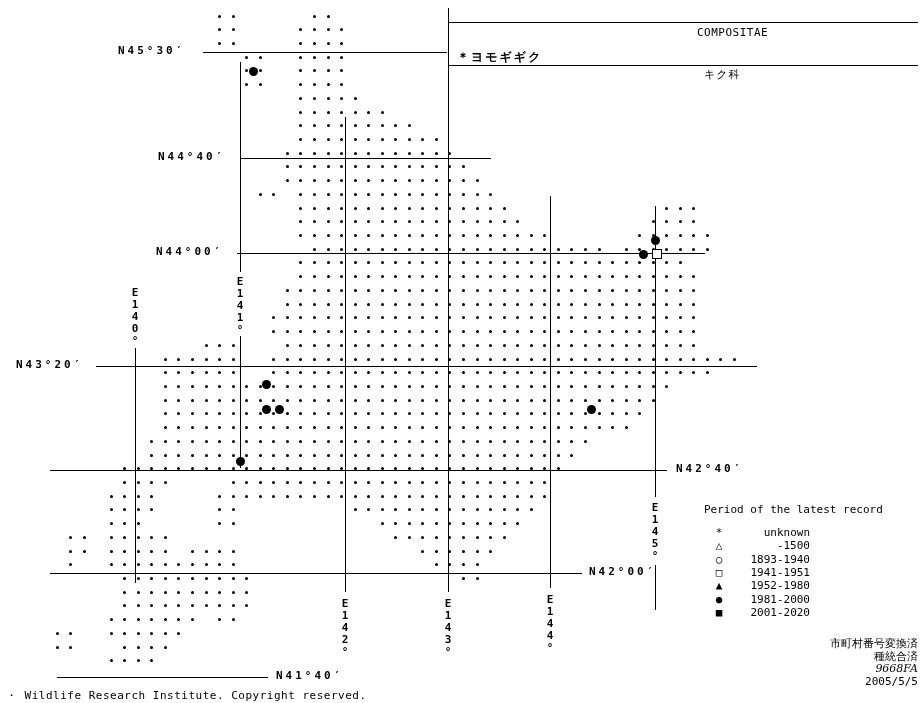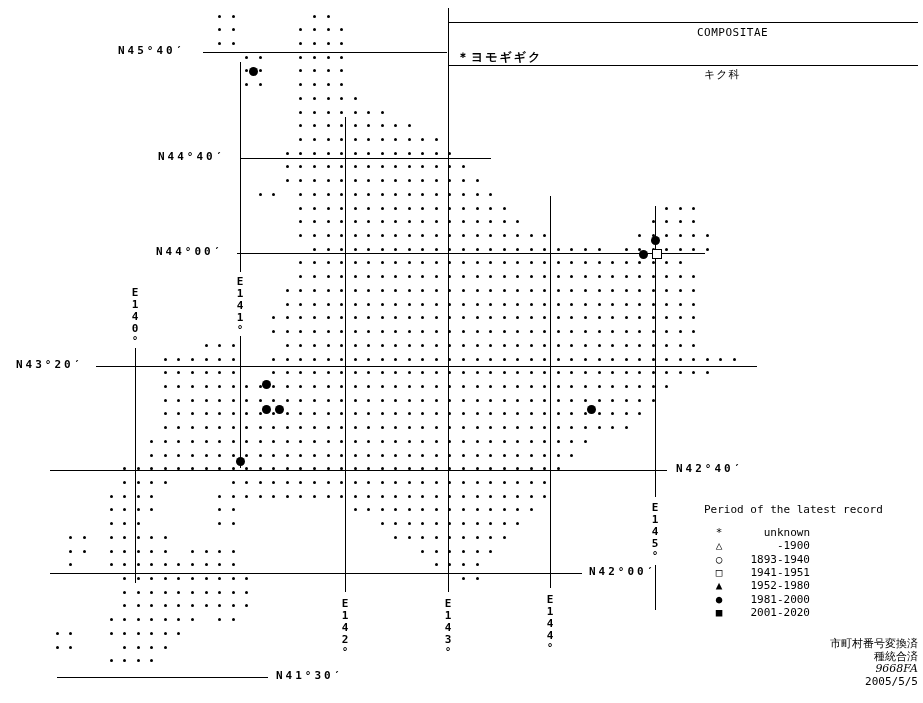--- a/index.html
+++ b/index.html
@@ -43,33 +43,33 @@
 <div id="stage">
 
   <div class="rule rule-1"></div>
   <div class="family-latin">COMPOSITAE</div>
   <div class="jp-name">＊ヨモギギク</div>
   <div class="rule rule-2"></div>
   <div class="family-jp">キク科</div>
 
   <div id="map-layer">
       <div class="hline" style="top: 52px; left: 203px; width: 244px;"></div>
-      <div class="lat-label" style="left: 118px; top: 45px;">N45°40′</div>
+      <div class="lat-label" style="left: 118px; top: 45px;">N45°30′</div>
       <div class="hline" style="top: 158px; left: 240px; width: 251px;"></div>
       <div class="lat-label" style="left: 158px; top: 151px;">N44°40′</div>
       <div class="hline" style="top: 253px; left: 237px; width: 468px;"></div>
       <div class="lat-label" style="left: 156px; top: 246px;">N44°00′</div>
       <div class="hline" style="top: 366px; left: 96px; width: 661px;"></div>
       <div class="lat-label" style="left: 16px; top: 359px;">N43°20′</div>
       <div class="hline" style="top: 470px; left: 50px; width: 617px;"></div>
       <div class="lat-label" style="left: 676px; top: 463px;">N42°40′</div>
       <div class="hline" style="top: 573px; left: 50px; width: 532px;"></div>
       <div class="lat-label" style="left: 589px; top: 566px;">N42°00′</div>
       <div class="hline" style="top: 677px; left: 57px; width: 211px;"></div>
-      <div class="lat-label" style="left: 276px; top: 670px;">N41°30′</div>
+      <div class="lat-label" style="left: 276px; top: 670px;">N41°40′</div>
       <div class="vline" style="left: 135px; top: 348px; height: 235px;"></div>
       <div class="lon-label" style="left: 128px; top: 287px;">
         <span>E</span>
         <span>1</span>
         <span>4</span>
         <span>0</span>
         <span>°</span>
       </div>
       <div class="vline" style="left: 240px; top: 62px; height: 210px;"></div>
       <div class="vline" style="left: 240px; top: 336px; height: 132px;"></div>
@@ -1088,21 +1088,21 @@
 
   <div id="legend">
     <div class="legend-title">Period of the latest record</div>
     <div id="legend-items">
         <div class="legend-row">
           <span class="legend-sym">*</span>
           <span class="legend-label">unknown</span>
         </div>
         <div class="legend-row">
           <span class="legend-sym">△</span>
-          <span class="legend-label">-1900</span>
+          <span class="legend-label">-1500</span>
         </div>
         <div class="legend-row">
           <span class="legend-sym">○</span>
           <span class="legend-label">1893-1940</span>
         </div>
         <div class="legend-row">
           <span class="legend-sym">□</span>
           <span class="legend-label">1941-1951</span>
         </div>
         <div class="legend-row">
@@ -1117,14 +1117,15 @@
           <span class="legend-sym">■</span>
           <span class="legend-label">2001-2020</span>
         </div>
       </div>
   </div>
 
   <div class="f-line f-note1">市町村番号変換済</div>
   <div class="f-line f-note2">種統合済</div>
   <div class="f-line f-code">9668FA</div>
   <div class="f-line f-date">2005/5/5</div>
+  <div class="copyright">・ Wildlife Research Institute. Copyright reserved.</div>
 
 </div>
 
 </body></html>

